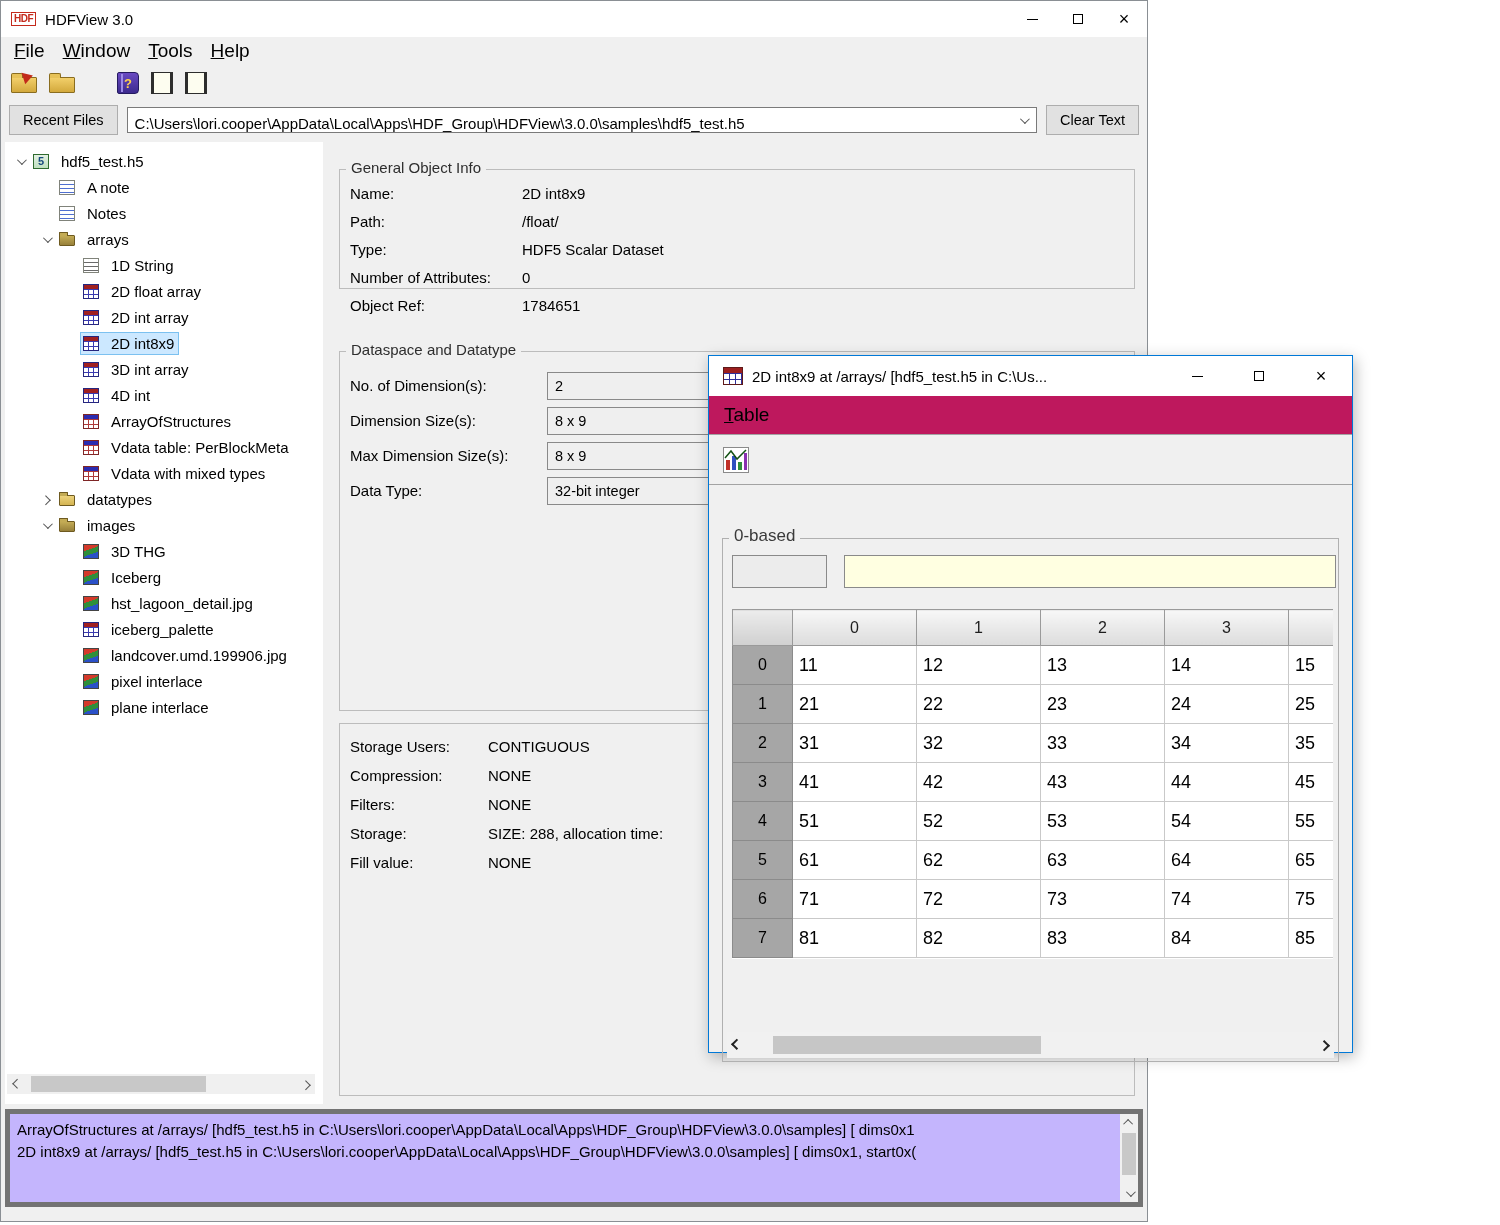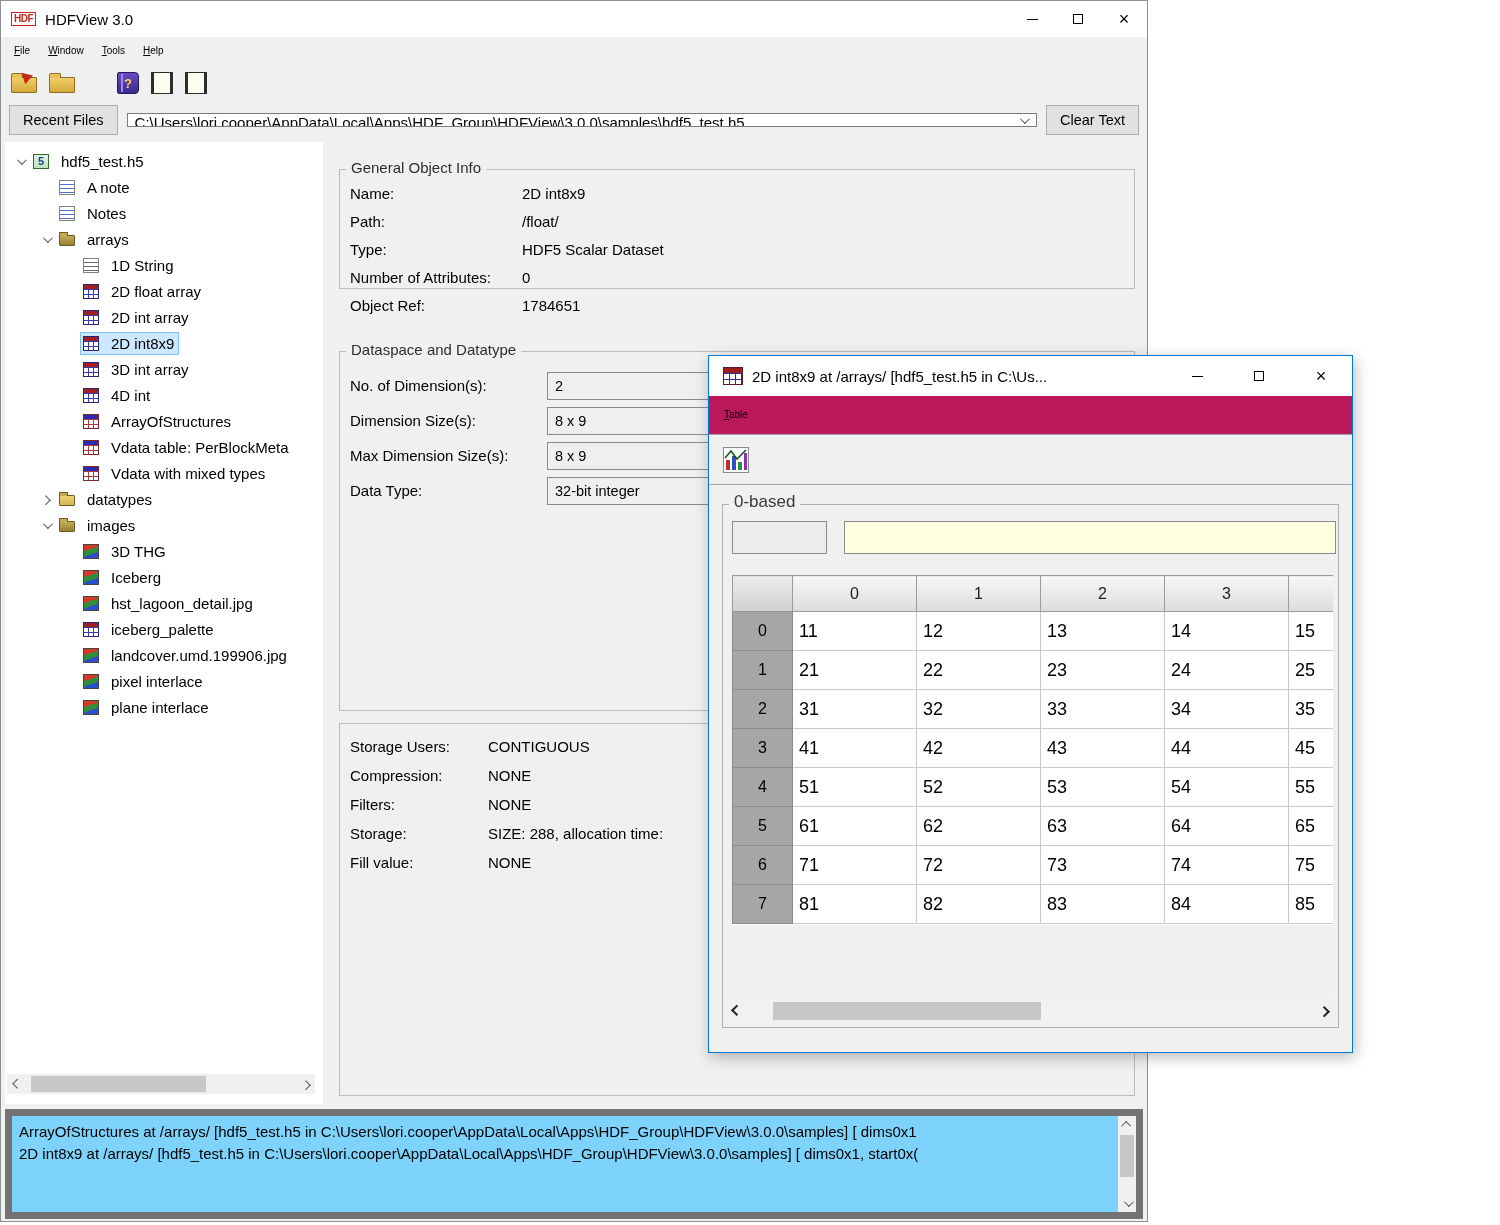--- a/index.html
+++ b/index.html
@@ -19,21 +19,21 @@
   .wc-btn{width:46px;height:100%;display:flex;align-items:center;justify-content:center}
   .table-win .wc-btn{width:62px}
   .g-min{width:11px;height:1px;background:#000;display:inline-block}
   .g-max{width:10px;height:10px;border:1px solid #000;display:inline-block}
   .g-close{font-size:18px;line-height:1}
 
   
   .menubar{display:flex;align-items:center;background:#f0f0f0}
   .main-win .menubar{height:27px;padding-left:4px}
   .table-win .menubar{height:38px;padding-left:6px;background:#be185d}
-  .mi{display:inline-block;padding:0 9px;font-size:10px;line-height:26px}
+  .mi{display:inline-block;padding:0 9px;font-size:19px;line-height:26px}
   .mi::first-letter{text-decoration:underline}
   .toolbar{display:flex;align-items:center}
   .main-win .toolbar{height:38px;padding-left:8px;gap:8px}
   .table-win .toolbar{height:51px;border-top:1px solid #a3a3a3;border-bottom:1px solid #a3a3a3;padding-left:12px}
   .tb-btn{display:flex;align-items:center;justify-content:center;padding:2px}
   .tb-gap{width:22px}
 
   
   .tbi{width:26px;height:20px;position:relative;display:inline-block}
   .bfolder{height:16px;margin-top:4px;background:linear-gradient(#f2cf6a,#d3a93c);border:1px solid #8a6d1f;border-radius:1px;position:relative}
@@ -41,21 +41,21 @@
   .tbi-open::after{content:"";position:absolute;right:-3px;top:-8px;border:6px solid transparent;border-left:10px solid #c22a1a;transform:rotate(-18deg)}
   .tbi-book{width:22px;height:22px;background:linear-gradient(#6a4ac2,#3c2a8e);border:1px solid #241a60;border-radius:2px 4px 4px 2px}
   .tbi-book::before{content:"";position:absolute;left:3px;top:1px;bottom:1px;width:2px;background:#9c8ae6}
   .tbi-book::after{content:"?";position:absolute;inset:0;color:#ffd24a;font-weight:bold;font-size:13px;display:flex;align-items:center;justify-content:center}
   .tbi-h4,.tbi-h5{width:22px;height:22px;background:#fdfdf0;border-left:3px solid #2d2d2d;border-right:3px solid #2d2d2d;border-top:1px solid #2d2d2d;border-bottom:1px solid #2d2d2d;display:flex;align-items:center;justify-content:center;font-weight:bold;font-size:15px}
   .tbi-h4{color:#1a3cc8}.tbi-h5{color:#1a8c2a}
 
   
   .addressbar{position:absolute;left:0;top:101px;width:100%;height:36px;display:flex;align-items:center;padding:0 8px;gap:9px}
   .btn{height:30px;padding:0 13px;background:#e1e1e1;border:1px solid #adadad;font-size:14.5px;font-family:"Liberation Sans",sans-serif;white-space:nowrap}
-  .combo{flex:1;height:14px;background:#fff;border:1px solid #7a7a7a;display:flex;align-items:flex-start;overflow:hidden}
+  .combo{flex:1;height:26px;background:#fff;border:1px solid #7a7a7a;display:flex;align-items:flex-end;overflow:hidden}
   .combo-text{padding-left:7px;font-size:15px;white-space:nowrap;overflow:hidden;flex:1}
   .combo-arrow{width:24px;height:100%;display:flex;align-items:center;justify-content:center;flex:0 0 auto}
 
   
   .chev{width:7px;height:7px;border-right:1.6px solid #555;border-bottom:1.6px solid #555;display:inline-block}
   .chev.down{transform:rotate(45deg) translateY(-2px)}
   .chev.right{transform:rotate(-45deg) translateX(-1px)}
   .chev.up{transform:rotate(-135deg) translateY(-2px)}
   .chev.left{transform:rotate(135deg) translateX(-1px)}
   .chev.big{width:8px;height:8px;border-color:#222;border-width:2px}
@@ -103,30 +103,30 @@
   .gb-general .flabel{width:172px;flex:0 0 auto}
   .gb-storage .frows{padding-top:8px}
   .gb-storage .frow{height:29px}
   .gb-storage .flabel{width:138px;flex:0 0 auto}
   .gb-dataspace .frows{padding-top:16px}
   .gb-dataspace .frow{height:35px}
   .gb-dataspace .flabel{width:197px;flex:0 0 auto}
   .ds-box{width:250px;height:28px;background:#efefef;border:1px solid #898989;font-size:14.5px;line-height:26px;padding-left:7px;white-space:nowrap;overflow:hidden}
 
   
-  .logpanel{position:absolute;left:4px;right:4px;top:1108px;height:110px;background:#7dd3fc;border:7px solid #737373}
+  .logpanel{position:absolute;left:4px;right:4px;top:1108px;height:98px;background:#c4b5fd;border:5px solid #737373}
   .loglines{padding:5px 7px;overflow:hidden}
   .logline{font-size:15px;line-height:22px;white-space:nowrap}
   .vscroll{position:absolute;right:0;top:0;bottom:0;width:18px;background:#f0f0f0;display:flex;flex-direction:column;align-items:center}
   .vscroll .sb-arrow{width:100%;height:17px}
   .vscroll .sb-track{width:100%}
   .vscroll .sb-thumb{left:2px;right:2px;top:2px;height:42px}
 
   
-  .tw-group{position:absolute;left:13px;top:148px;width:617px;height:524px;border:1px solid #b0b0b0}
+  .tw-group{position:absolute;left:13px;top:182px;width:617px;height:524px;border:1px solid #b0b0b0}
   .tw-group .gb-label{font-size:17px;color:#3a3a3a;top:-13px}
   .ref-box{position:absolute;left:9px;top:16px;width:95px;height:33px;background:#ececec;border:1px solid #8a8a8a;font-size:15px;font-family:"Liberation Sans",sans-serif;padding:0 6px}
   .val-box{position:absolute;left:121px;top:16px;width:492px;height:33px;background:#ffffe1;border:1px solid #8a8a8a;font-size:15px;font-family:"Liberation Sans",sans-serif;padding:0 6px}
   .tablewrap{position:absolute;left:9px;top:70px;width:601px;height:350px;overflow:hidden;background:#fff}
   .grid{border-collapse:collapse;table-layout:fixed;width:680px}
   .grid th,.grid td{overflow:hidden}
   .grid .corner{width:60px;height:36px;background:linear-gradient(#ececec,#d0d0d0);border:1px solid #9a9a9a}
   .grid .ch{width:124px;height:36px;background:linear-gradient(#f7f7f7,#dcdcdc);border:1px solid #9a9a9a;font-weight:400;font-size:16px;color:#1e1e1e;text-align:center}
   .grid .rh{height:39px;background:#a6a6a6;border:1px solid #8b8b8b;font-weight:400;font-size:16px;text-align:center}
   .grid .dc{height:39px;background:#fff;border:1px solid #c9c9c9;font-size:18px;padding-left:6px;text-align:left}

